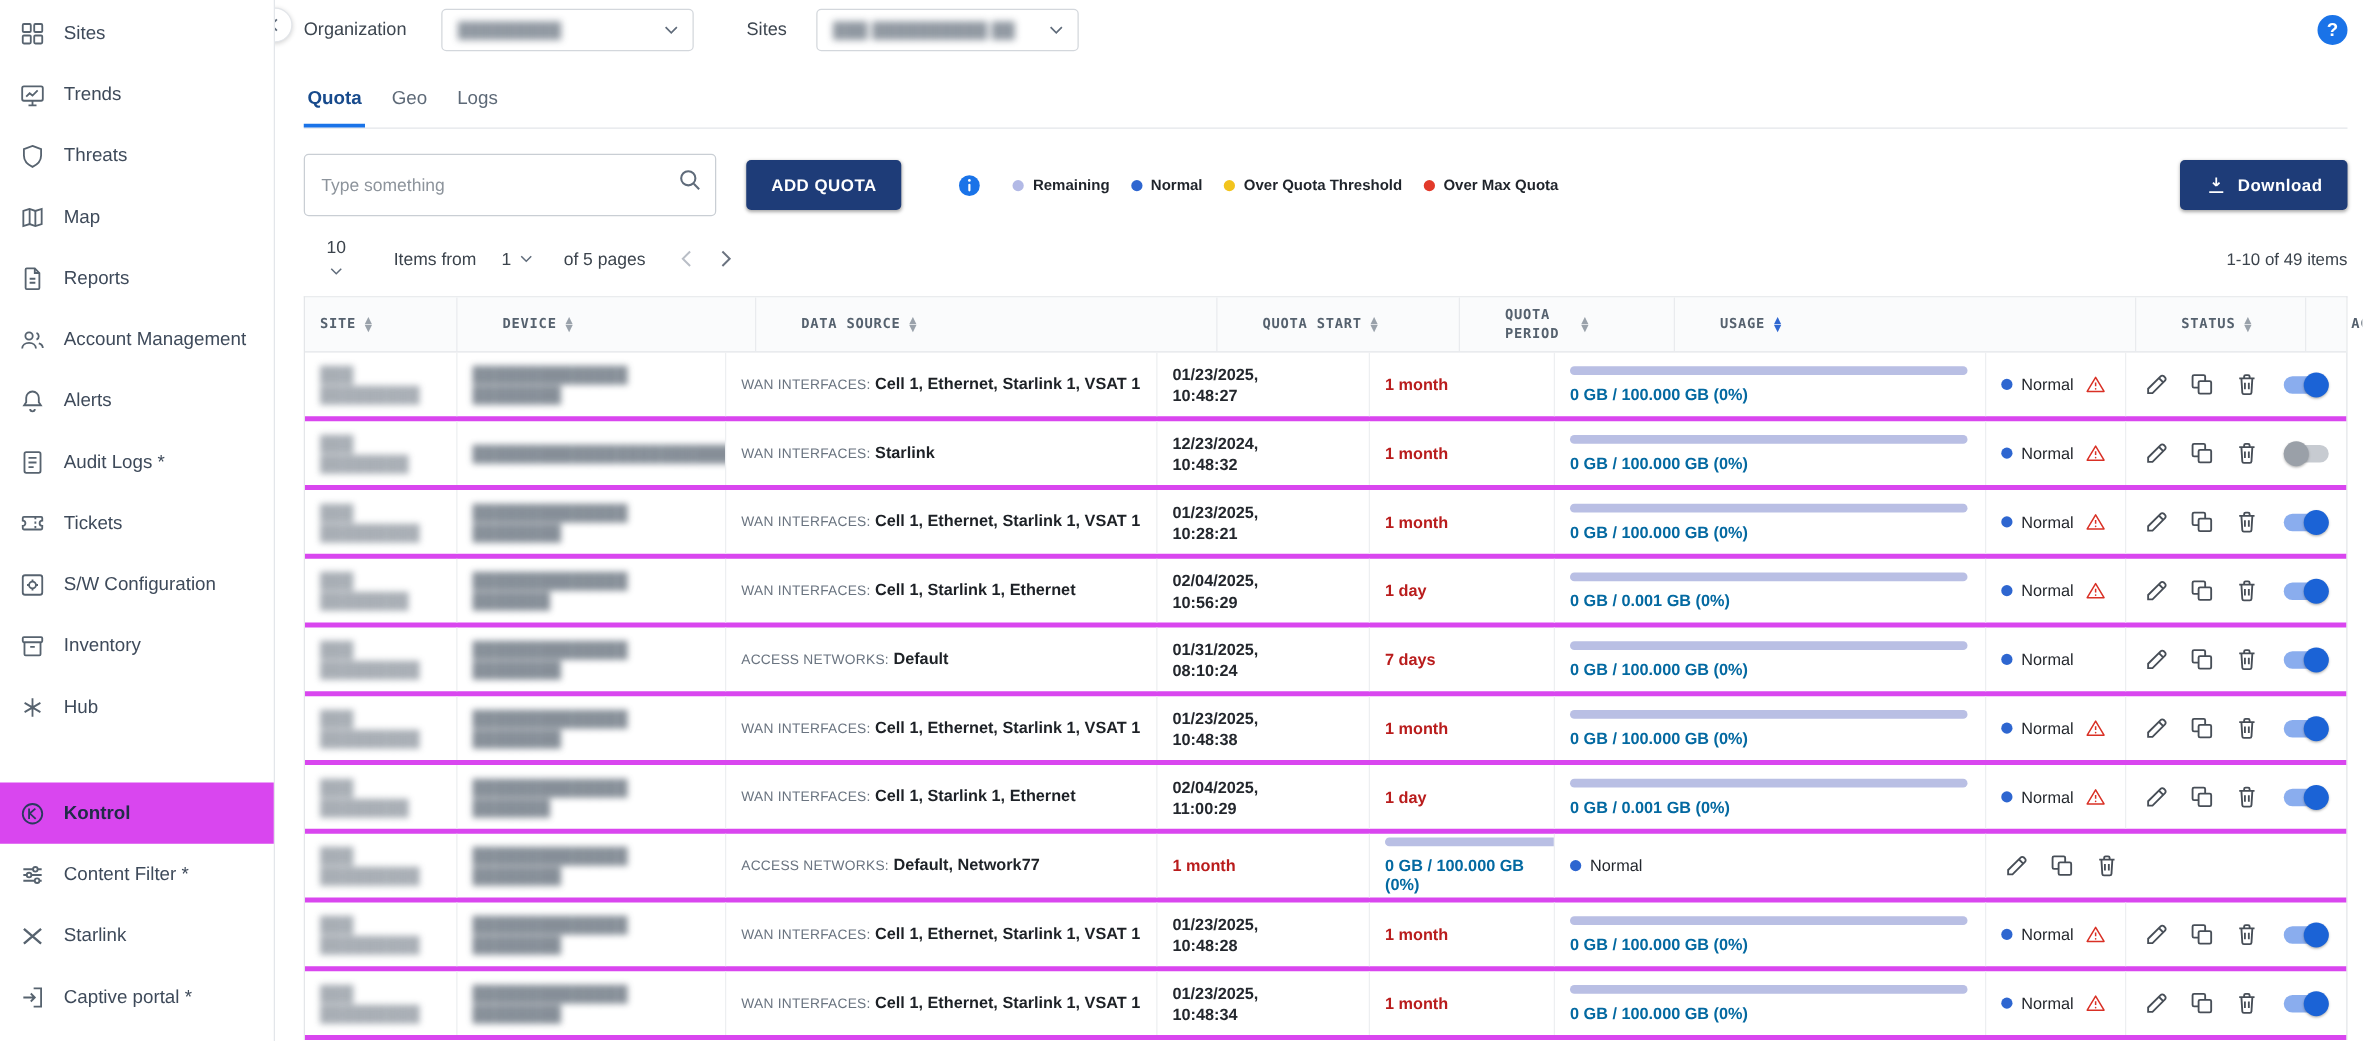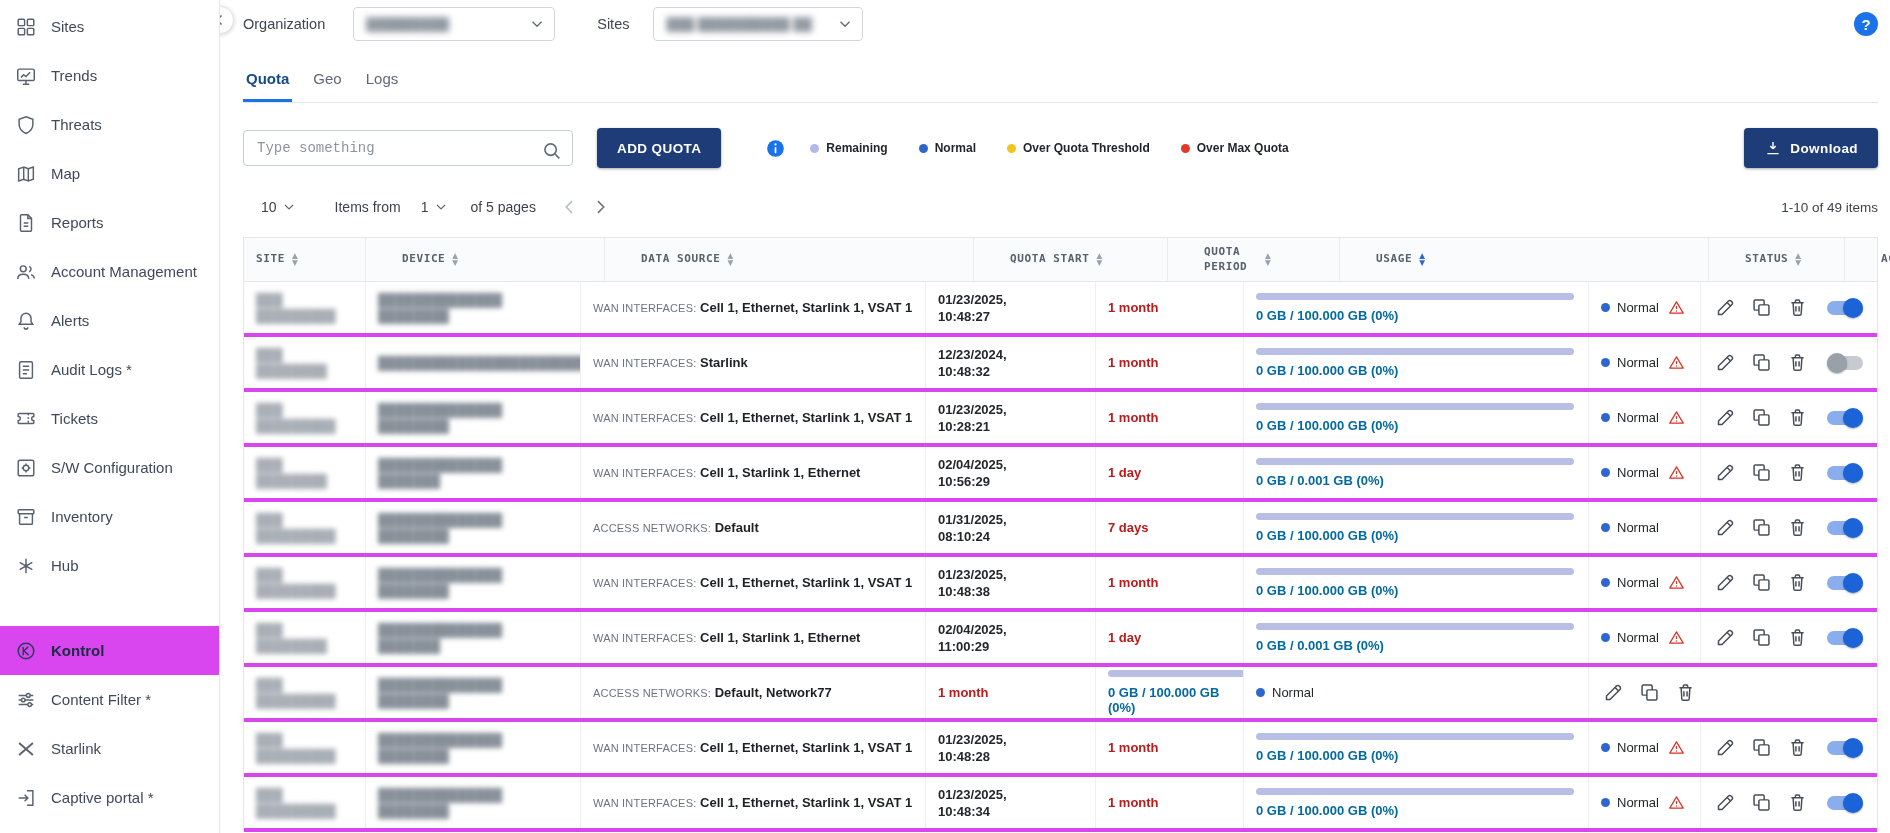--- a/index.html
+++ b/index.html
@@ -38,42 +38,42 @@
 
   .help-btn { margin-left:auto; width:24px; height:24px; border-radius:50%; background:#1a73e8;
               color:#fff; font-size:15px; font-weight:bold; display:flex; align-items:center;
               justify-content:center; cursor:pointer; }
 
   .tabs { display:flex; gap:18px; margin-top:14px; border-bottom:1px solid #e3e6ea; }
   .tab { font-size:15px; color:#5d6977; padding:10px 3px 12px; cursor:pointer; border-bottom:3px solid transparent; }
   .tab.active { color:#174a8c; font-weight:bold; border-bottom-color:#1a73e8; }
 
   .toolbar { display:flex; align-items:center; margin-top:24px; height:42px; }
-  .search-box { position:relative; width:330px; height:36px;font-family:Liberation Mono, monospace; }
+  .search-box { position:relative; width:330px; height:50px; }
   .search-box input { width:100%; height:100%; border:1px solid #c9ced4; border-radius:4px;
                       padding:0 40px 0 13px; font-size:14px; color:#30363d; font-family:inherit; }
   .search-box input::placeholder { color:#8d949c; }
   .search-ic { position:absolute; right:10px; top:10px; width:22px; height:22px; cursor:pointer; }
   .btn-navy { background:#1e3c78; color:#fff; border:none; border-radius:4px; height:40px;
               font-size:13.5px; font-weight:bold; letter-spacing:.4px; padding:0 20px;
               box-shadow:0 1px 3px rgba(0,0,0,.35); cursor:pointer; font-family:inherit;
               display:inline-flex; align-items:center; gap:8px; }
   .btn-add { margin-left:24px; }
   .info-ic { margin-left:44px; width:21px; height:21px; cursor:pointer; flex:0 0 21px; }
-  .legend { display:flex; align-items:center; gap:31px; margin-left:24px; }
+  .legend { display:flex; align-items:center; gap:17px; margin-left:24px; }
   .legend-item { display:flex; align-items:center; gap:7px; }
   .legend-dot { width:9px; height:9px; border-radius:50%; flex:0 0 9px; }
   .legend-lbl { font-size:12px; font-weight:bold; color:#1f242b; white-space:nowrap; }
   .btn-download { margin-left:auto; }
   .btn-download svg { width:18px; height:18px; }
 
   .pager { display:flex; align-items:center; margin-top:22px; height:32px; font-size:14px; color:#3b434c; }
   .pager-sel { display:flex; align-items:center; gap:4px; cursor:pointer; padding:0 4px; }
   .pager-sel svg { width:16px; height:16px; }
-  .pg-size { margin-left:14px; }
+  .pg-size { margin-left:14px;flex-direction:column; }
   .pg-itemsfrom { margin-left:34px; }
   .pg-page { margin-left:16px; }
   .pg-of { margin-left:18px; }
   .pg-arrows { display:flex; align-items:center; gap:10px; margin-left:24px; }
   .pg-arrow { width:20px; height:20px; cursor:pointer; display:flex; }
   .pg-range { margin-left:auto; font-size:13.5px; color:#3b434c; }
 
   
   .table { margin-top:14px; border:1px solid #e4e6e9; border-bottom:none; }
   .thead, .trow { display:grid; grid-template-columns:122px 215px 345px 170px 148px 345px 112px 177px; }

